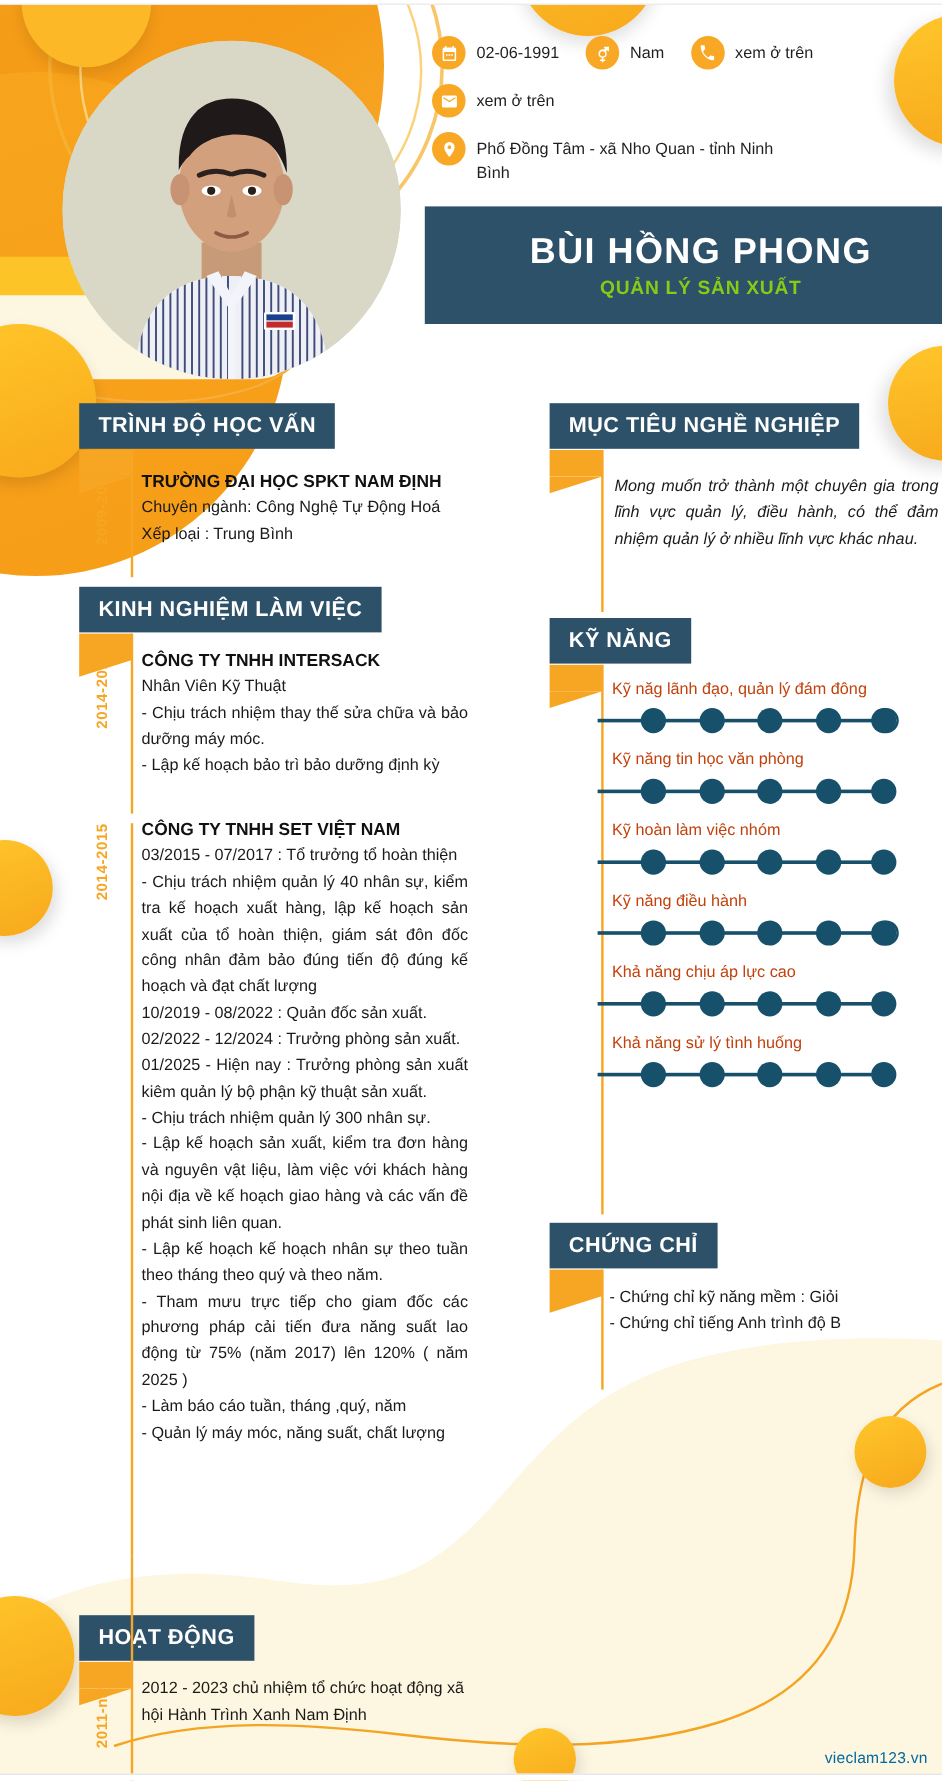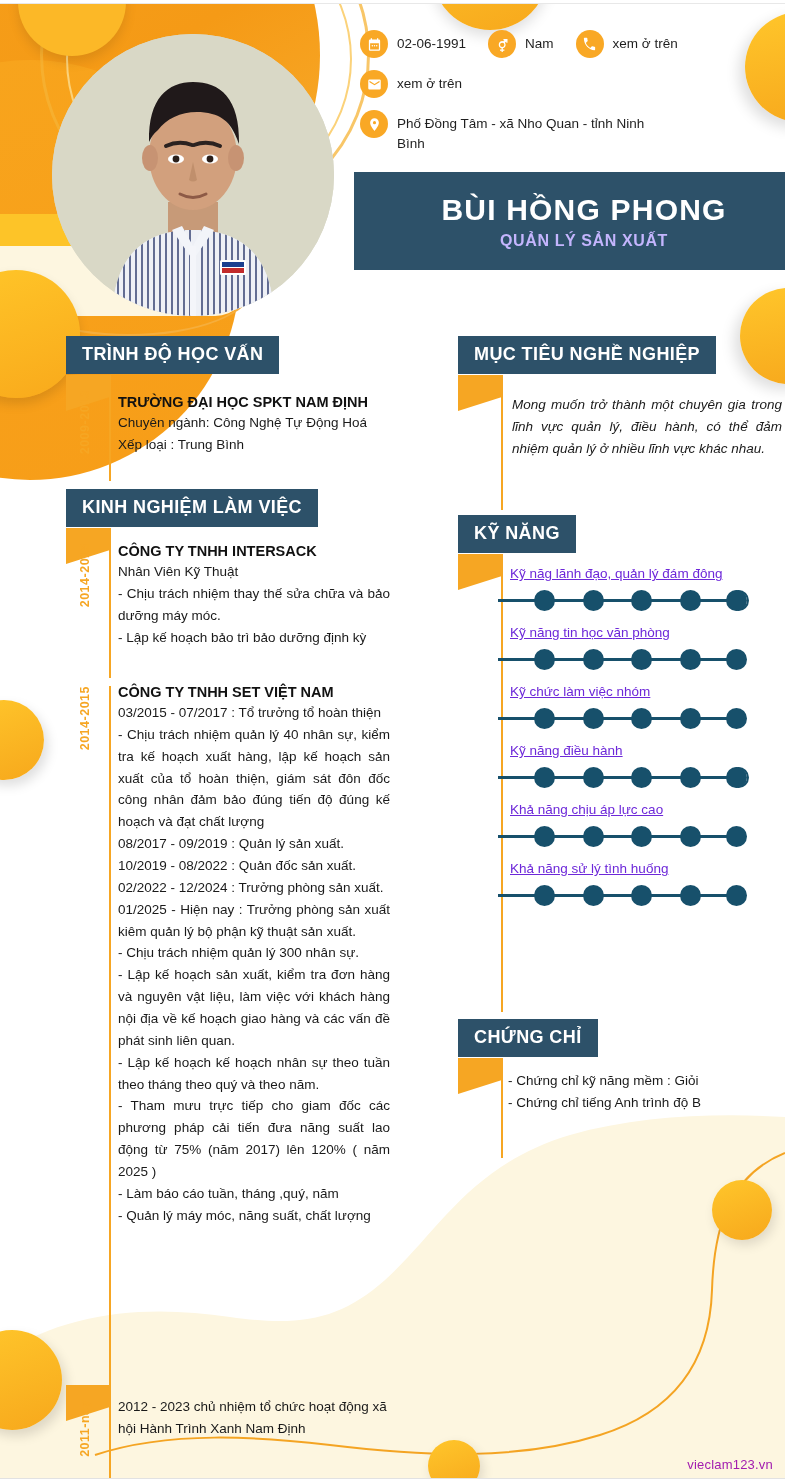--- a/index.html
+++ b/index.html
@@ -186,21 +186,21 @@
     display: flex; flex-direction: column;
     align-items: center; justify-content: center;
   }
   .name-banner .nm {
     color: #ffffff;
     font-size: 30px; font-weight: bold;
     letter-spacing: 1.2px;
     line-height: 1.1;
   }
   .name-banner .role {
-    color: #c4b5fd;
+    color: #84cc16;
     font-size: 16px; font-weight: bold;
     letter-spacing: .6px;
     margin-top: 6px;
   }
 
   
   .sec-head {
     position: absolute;
     background: #2d5169;
     color: #ffffff;
@@ -247,21 +247,21 @@
   }
   .b-line {
     font-size: 13.5px; color: #1a1a1a; line-height: 1.62;
   }
   .b-just { text-align: justify; }
 
   
   .skills { position: absolute; left: 510px; top: 566px; width: 260px; }
   .skill { margin-bottom: 13px; }
   .skill-name {
-    font-size: 13.5px; color: #6d28d9; margin-bottom: 7px; text-decoration: underline;
+    font-size: 13.5px; color: #c2410c; margin-bottom: 7px;
   }
   .dots {
     position: relative;
     height: 24px;
     margin-left: -12px;
     width: 252px;
   }
   .dots .bar {
     position: absolute;
     left: 0; top: 11px;
@@ -279,21 +279,21 @@
 
   
   .certs { position: absolute; left: 508px; top: 1070px; width: 270px; }
   .cert-line { font-size: 13.5px; color: #1a1a1a; line-height: 1.62; }
 
   
   .watermark {
     position: absolute;
     right: 12px; bottom: 12px;
     font-size: 13px;
-    color: #a21caf;
+    color: #0369a1;
     letter-spacing: .2px;
   }
   .bottom-strip {
     position: absolute;
     left: 0; bottom: 0; width: 785px; height: 6px;
     background: #ffffff;
     border-top: 1px solid #e2e2e2;
   }
   .top-strip {
     position: absolute;
@@ -483,32 +483,32 @@
     <div class="b-line">- Lập kế hoạch bảo trì bảo dưỡng định kỳ</div>
   </div>
 
   <div class="vrule" style="left:109px; top:686px; height:610px;"></div>
   <div class="year" style="left:78px; top:686px;">2014-2015</div>
 
   <div class="blk" style="left:118px; top:684px; width:272px;">
     <div class="b-title">CÔNG TY TNHH SET VIỆT NAM</div>
     <div class="b-line b-just">03/2015 - 07/2017 : Tổ trưởng tổ hoàn thiện</div>
     <div class="b-line b-just">- Chịu trách nhiệm quản lý 40 nhân sự, kiểm tra kế hoạch xuất hàng, lập kế hoạch sản xuất của tổ hoàn thiện, giám sát đôn đốc công nhân đảm bảo đúng tiến độ đúng kế hoạch và đạt chất lượng</div>
-    <div class="b-line">08/2017 - 09/2019 : Quản lý sản xuất.</div>
     <div class="b-line">10/2019 - 08/2022 : Quản đốc sản xuất.</div>
     <div class="b-line b-just">02/2022 - 12/2024 : Trưởng phòng sản xuất.</div>
     <div class="b-line b-just">01/2025 - Hiện nay : Trưởng phòng sản xuất kiêm quản lý bộ phận kỹ thuật sản xuất.</div>
     <div class="b-line">- Chịu trách nhiệm quản lý 300 nhân sự.</div>
     <div class="b-line b-just">- Lập kế hoạch sản xuất, kiểm tra đơn hàng và nguyên vật liệu, làm việc với khách hàng nội địa về kế hoạch giao hàng và các vấn đề phát sinh liên quan.</div>
     <div class="b-line b-just">- Lập kế hoạch kế hoạch nhân sự theo tuần theo tháng theo quý và theo năm.</div>
     <div class="b-line b-just">- Tham mưu trực tiếp cho giam đốc các phương pháp cải tiến đưa năng suất lao động từ 75% (năm 2017) lên 120% ( năm 2025 )</div>
     <div class="b-line">- Làm báo cáo tuần, tháng ,quý, năm</div>
     <div class="b-line">- Quản lý máy móc, năng suất, chất lượng</div>
   </div>
 
+  <div class="sec-head" style="left:66px; top:1346px;">HOẠT ĐỘNG</div>
   <div class="ribbon" style="left:66px; top:1385px;"></div>
   <div class="vrule" style="left:109px; top:1296px; height:188px;"></div>
   <div class="year" style="left:78px; top:1400px;">2011-nay</div>
 
   <div class="blk" style="left:118px; top:1396px; width:280px;">
     <div class="b-line">2012 - 2023 chủ nhiệm tổ chức hoạt động xã hội Hành Trình Xanh Nam Định</div>
   </div>
 
   <div class="sec-head" style="left:458px; top:336px;">MỤC TIÊU NGHỀ NGHIỆP</div>
   <div class="ribbon" style="left:458px; top:375px;"></div>
@@ -538,21 +538,21 @@
       <div class="dots">
         <span class="bar"></span>
         <span class="d" style="left:36px"></span>
         <span class="d" style="left:85px"></span>
         <span class="d" style="left:133px"></span>
         <span class="d" style="left:182px"></span>
         <span class="d" style="left:228px"></span>
       </div>
     </div>
     <div class="skill">
-      <div class="skill-name">Kỹ chức làm việc nhóm</div>
+      <div class="skill-name">Kỹ hoàn làm việc nhóm</div>
       <div class="dots">
         <span class="bar"></span>
         <span class="d" style="left:36px"></span>
         <span class="d" style="left:85px"></span>
         <span class="d" style="left:133px"></span>
         <span class="d" style="left:182px"></span>
         <span class="d" style="left:228px"></span>
       </div>
     </div>
     <div class="skill">

